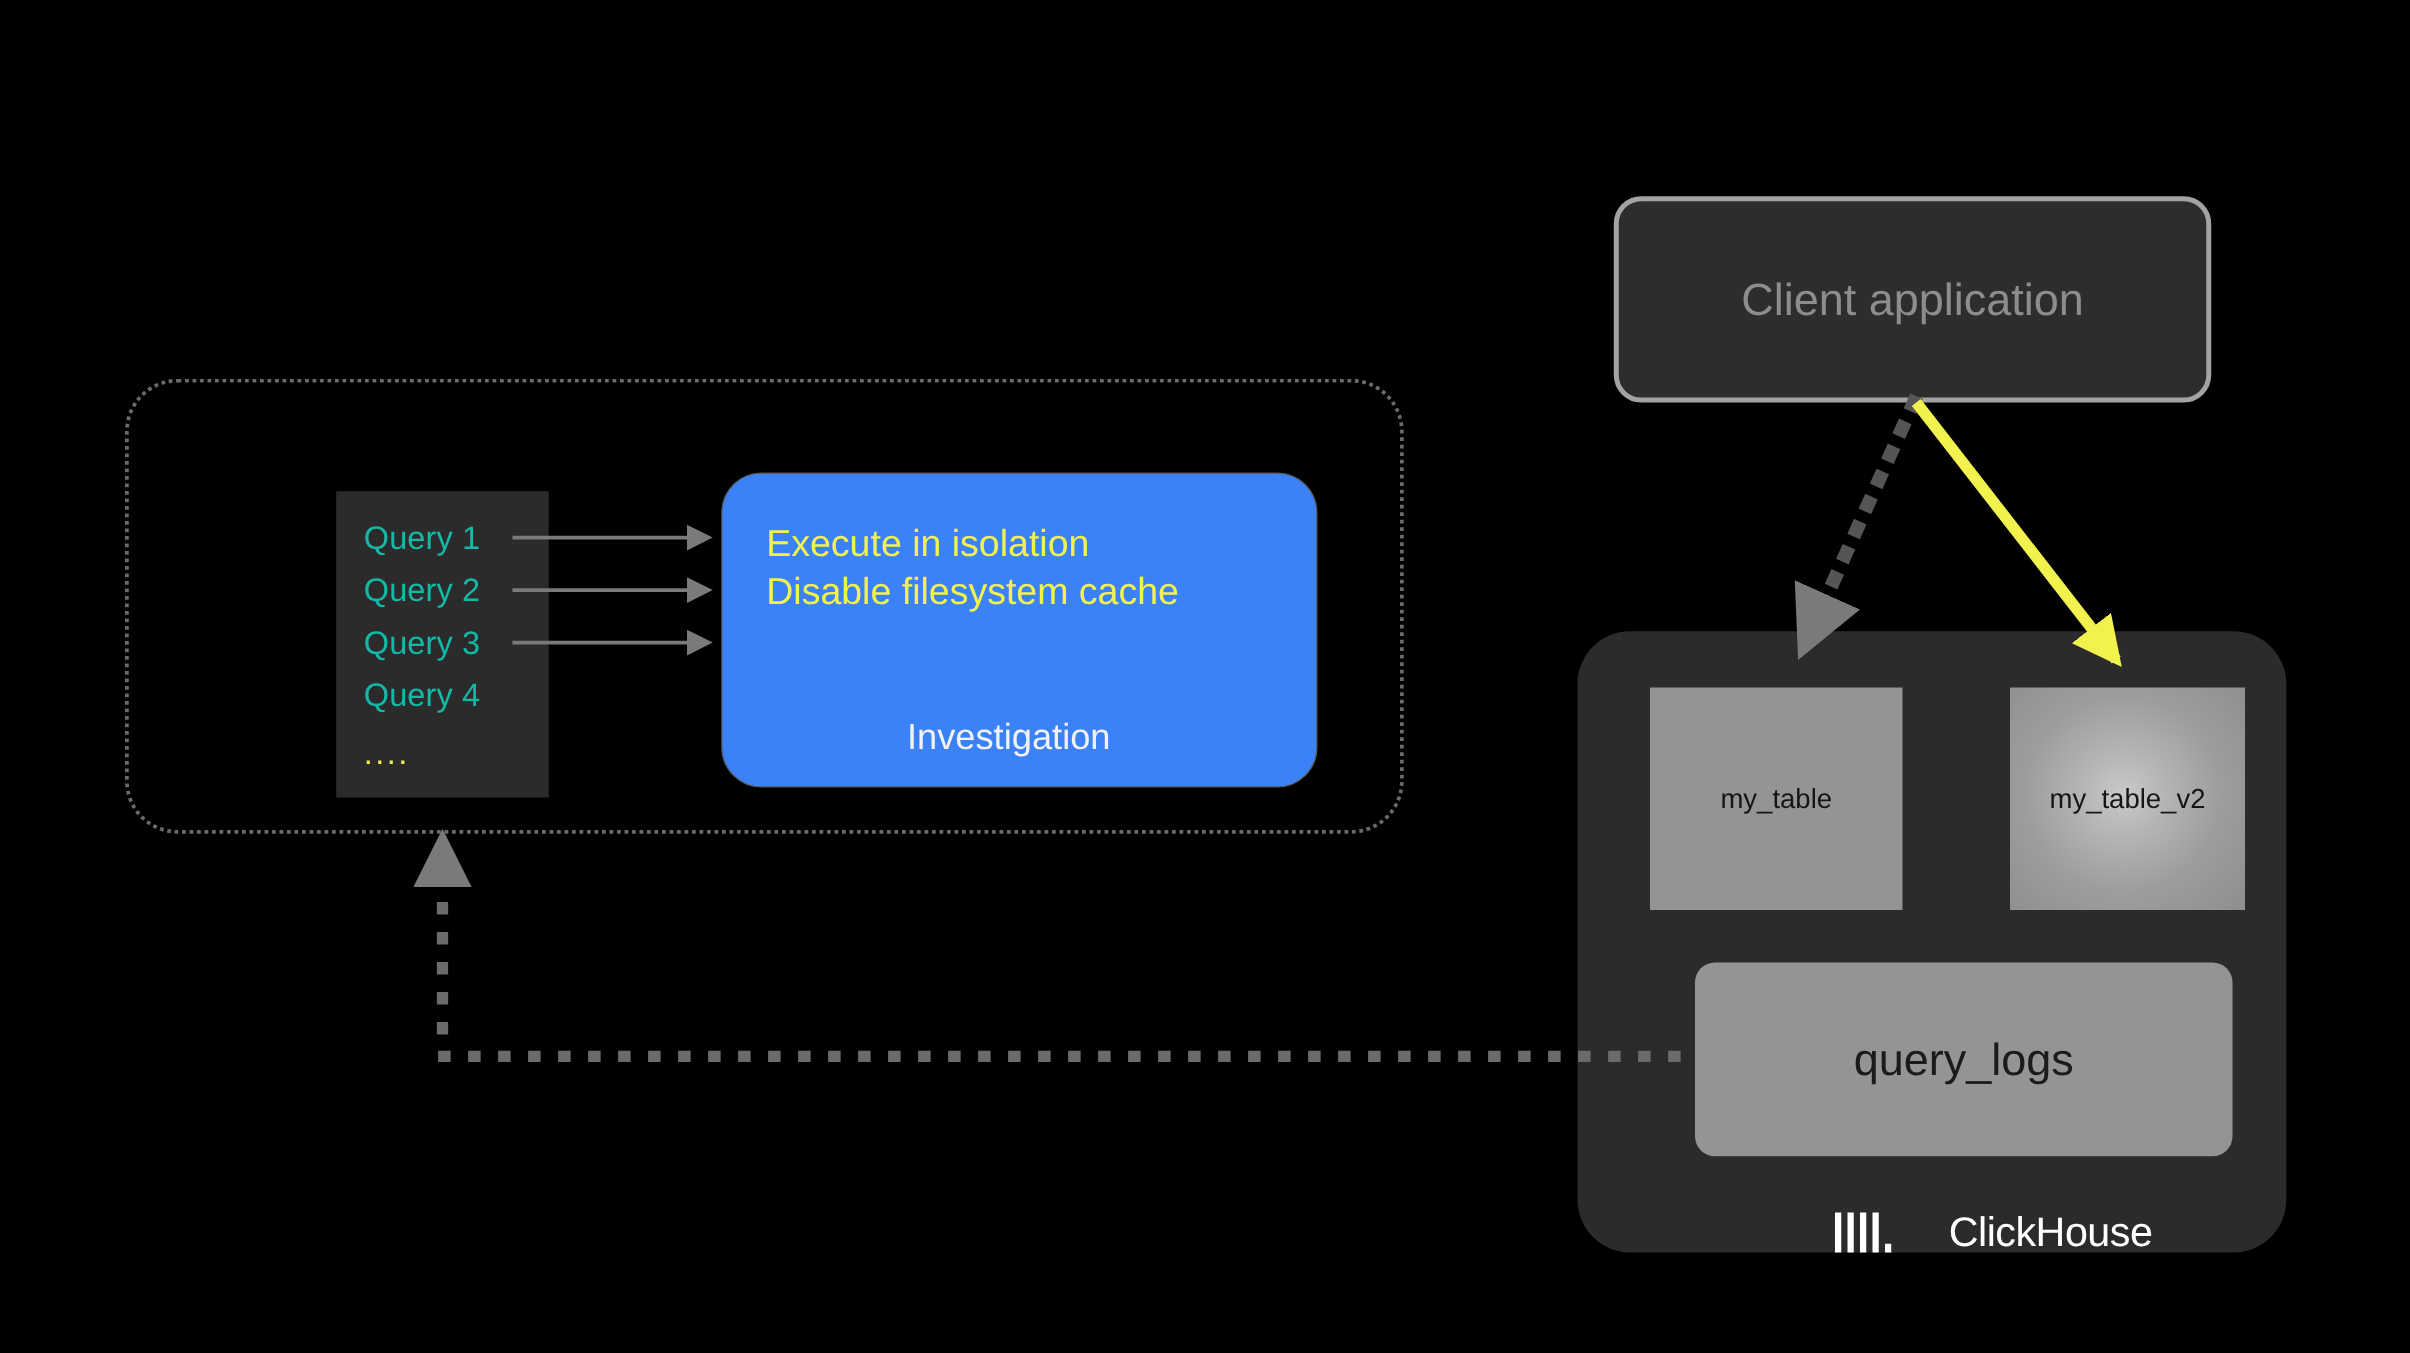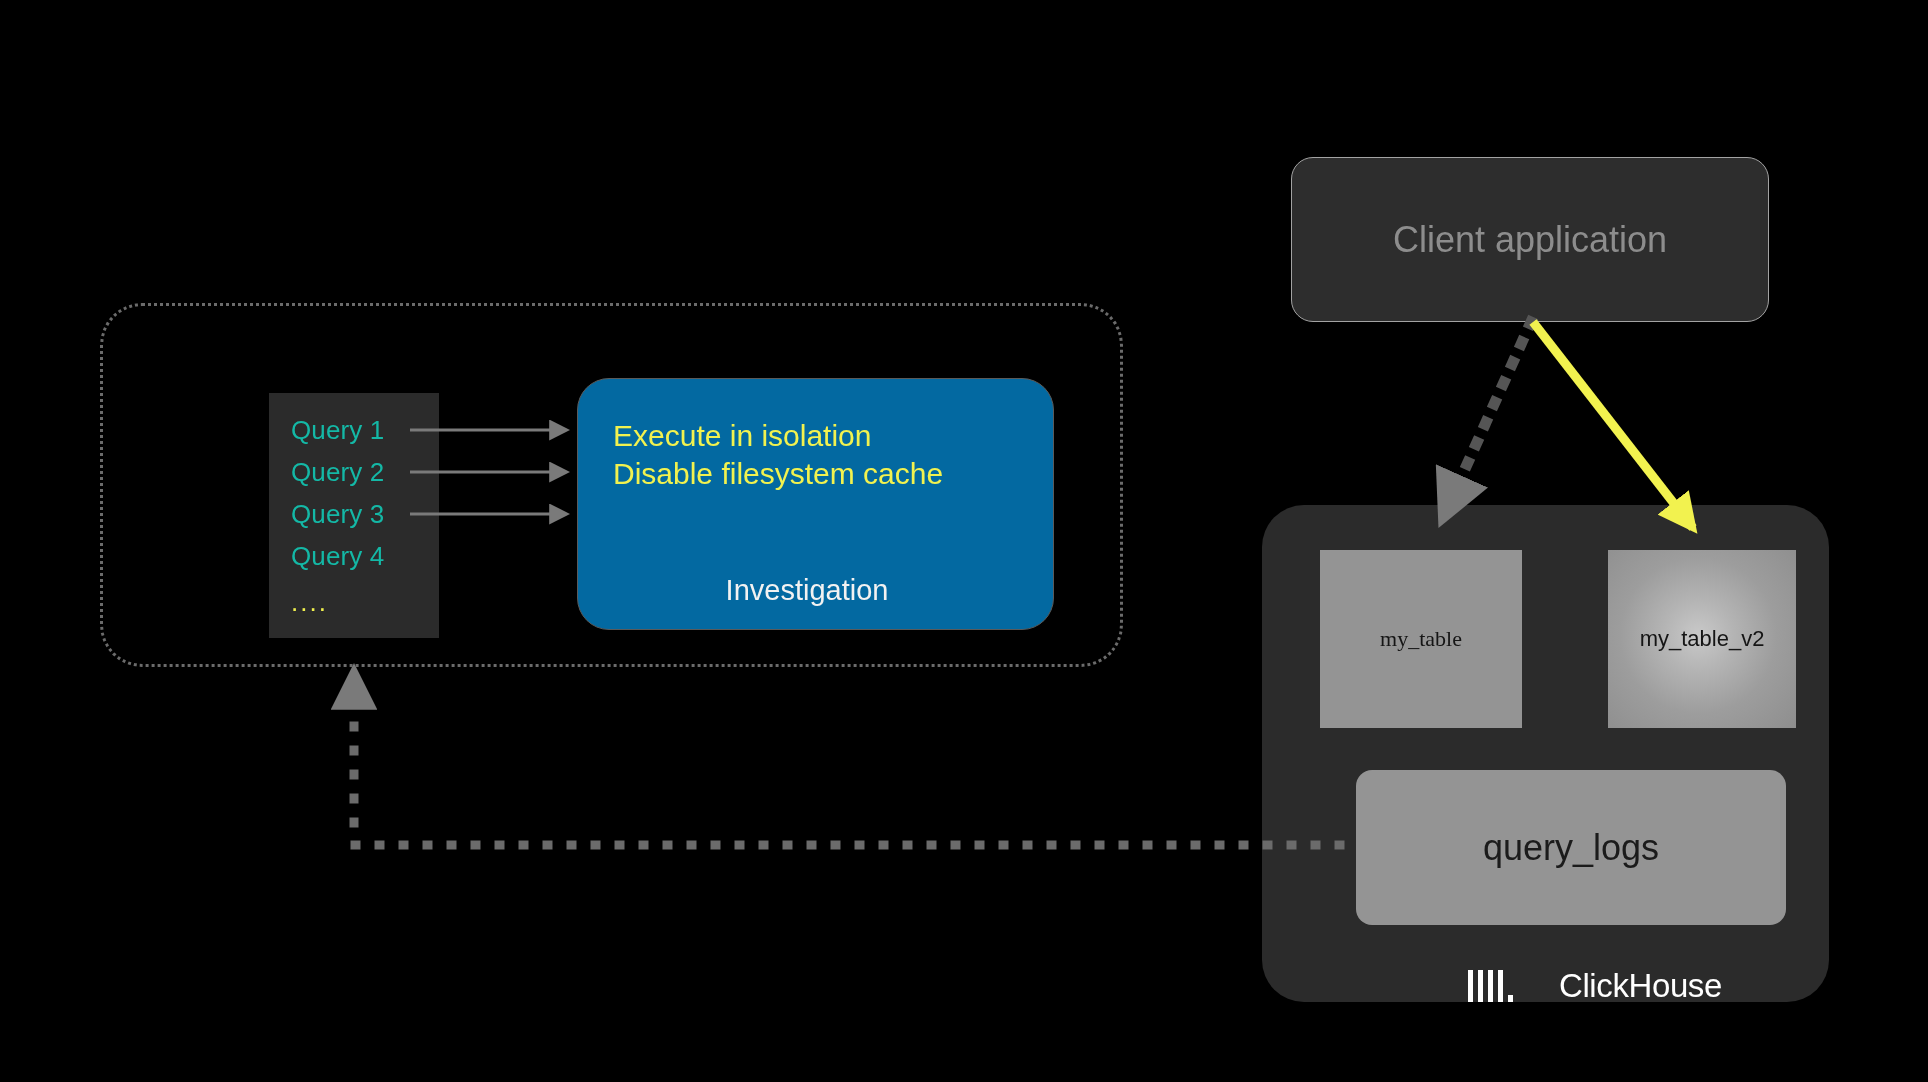--- a/index.html
+++ b/index.html
@@ -56,21 +56,21 @@
     letter-spacing: 2px;
     margin-top: 4px;
   }
 
   
   #investigation-card {
     left: 577px;
     top: 378px;
     width: 477px;
     height: 252px;
-    background: #0369a1;
+    background: #3b82f6;
     border: 1px solid #5a5a5a;
     border-radius: 32px;
     box-sizing: border-box;
   }
   #investigation-lines {
     position: absolute;
     left: 35px;
     top: 38px;
     width: 420px;
   }
@@ -91,21 +91,21 @@
     font-size: 29px;
   }
 
   
   #client-application {
     left: 1291px;
     top: 157px;
     width: 478px;
     height: 165px;
     background: #2d2d2d;
-    border: 1px solid #a3a3a3;
+    border: 4px solid #a3a3a3;
     border-radius: 22px;
     box-sizing: border-box;
     display: flex;
     align-items: center;
     justify-content: center;
   }
   #client-application-label {
     color: #8d8d8d;
     font-size: 36px;
   }
@@ -122,21 +122,20 @@
   }
   #my-table {
     left: 1320px;
     top: 550px;
     width: 202px;
     height: 178px;
     background: #949494;
     display: flex;
     align-items: center;
     justify-content: center;
-    font-family: Liberation Serif, serif;
   }
   #my-table-v2 {
     left: 1608px;
     top: 550px;
     width: 188px;
     height: 178px;
     background:
       radial-gradient(circle at 48% 48%, #c9c9c9 0%, #b4b4b4 26%, #9d9d9d 58%, #8e8e8e 100%);
     display: flex;
     align-items: center;

